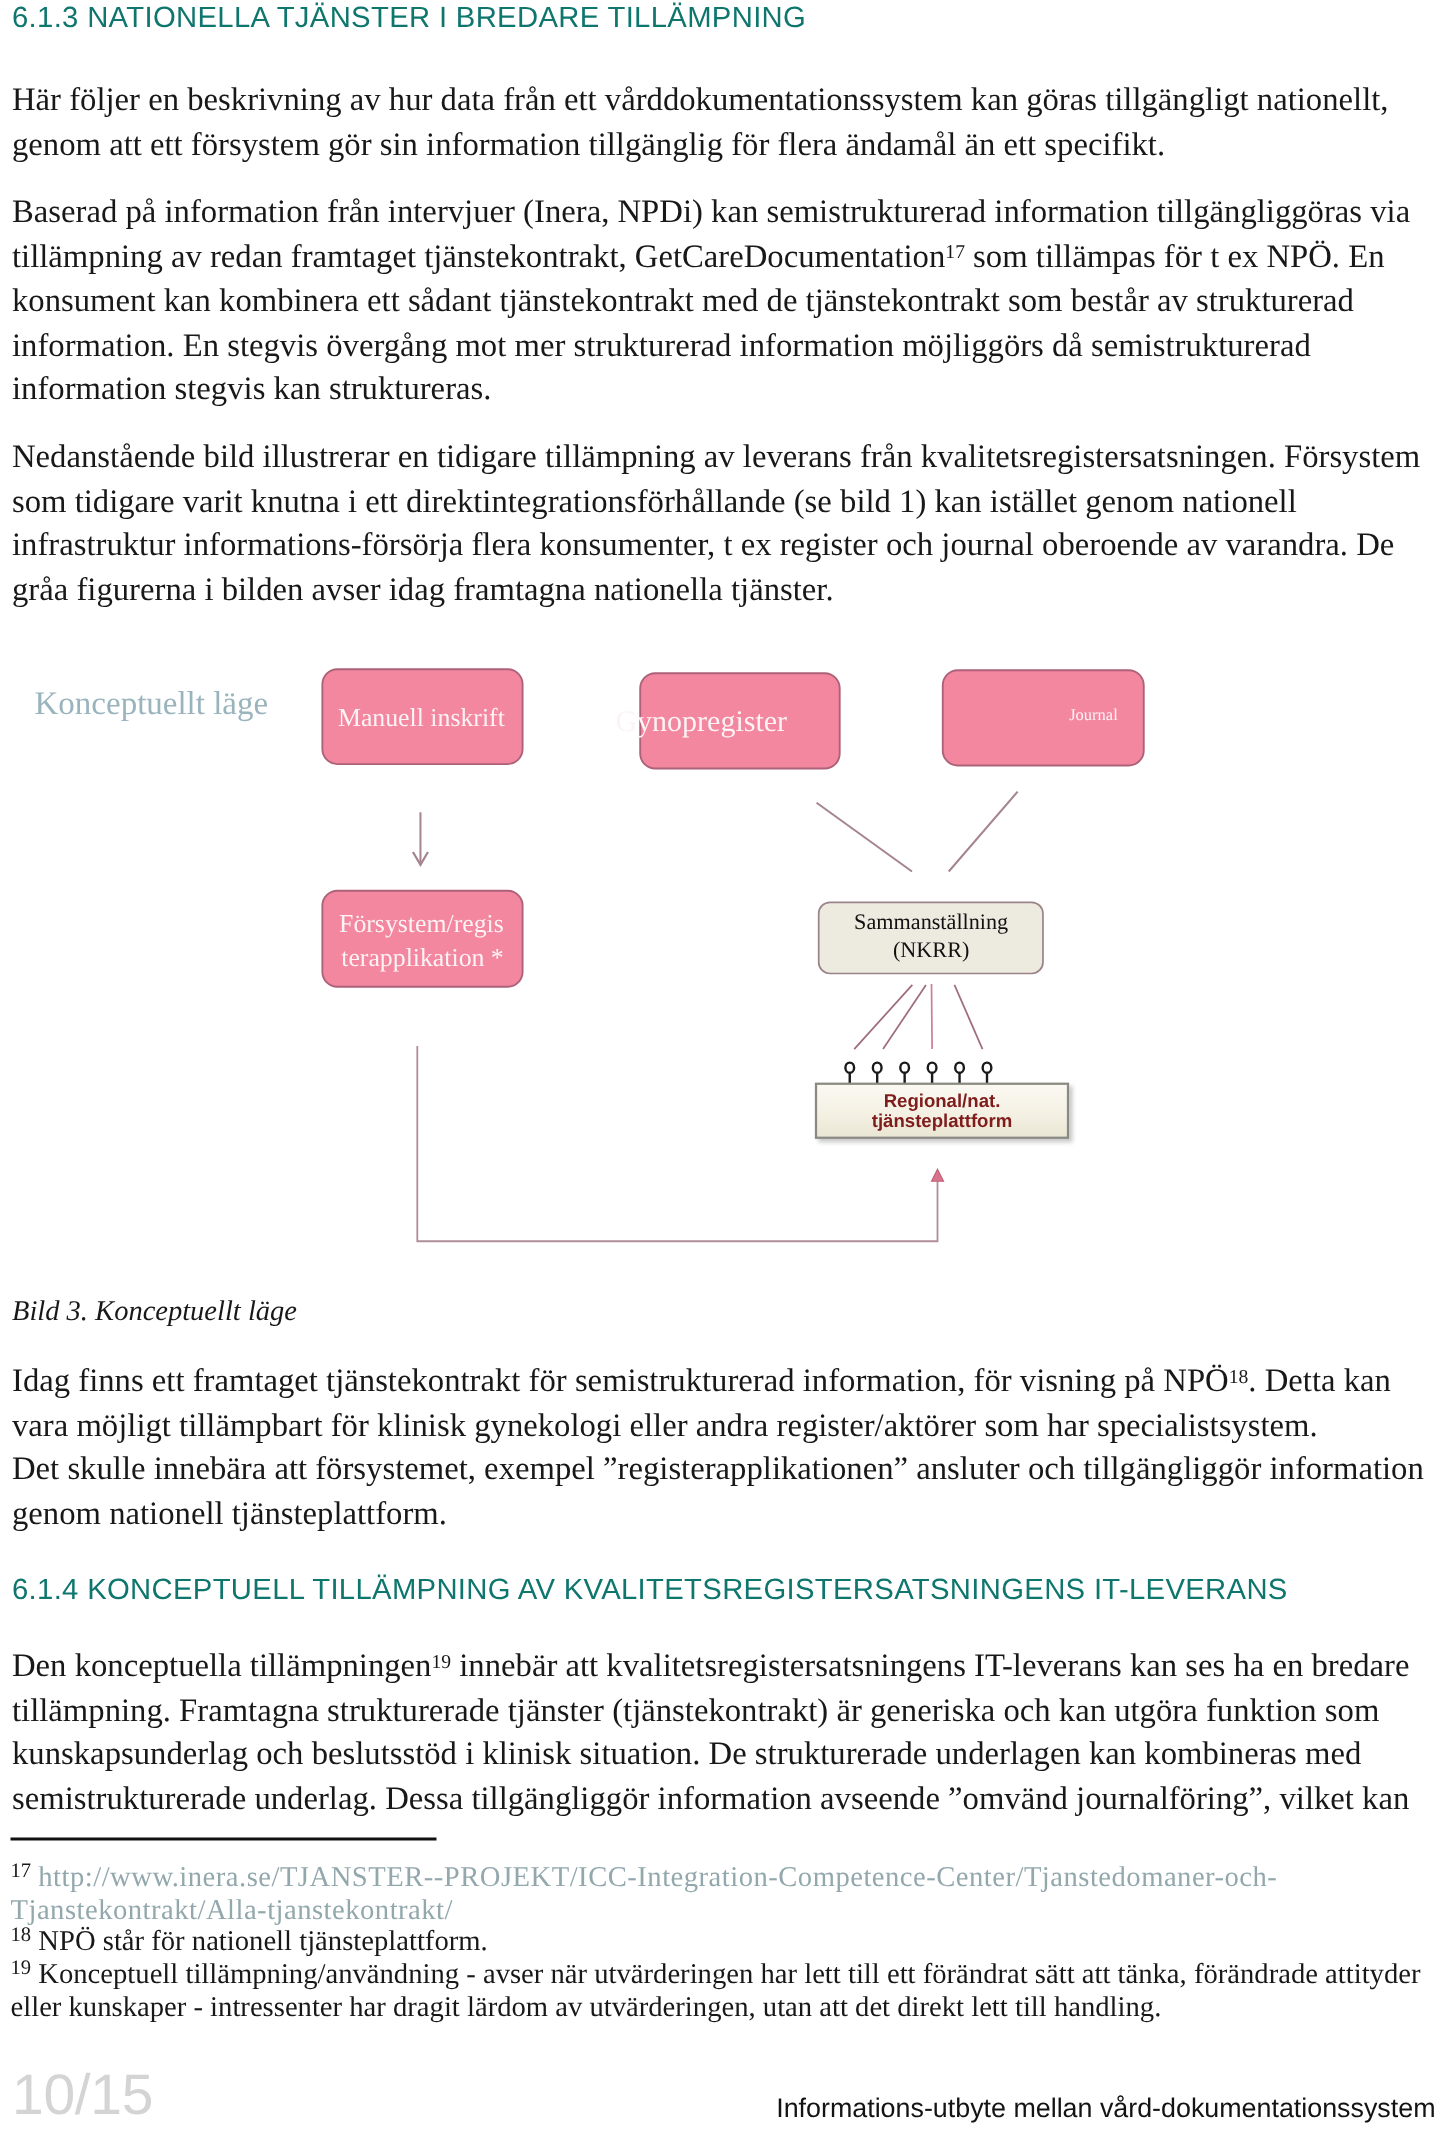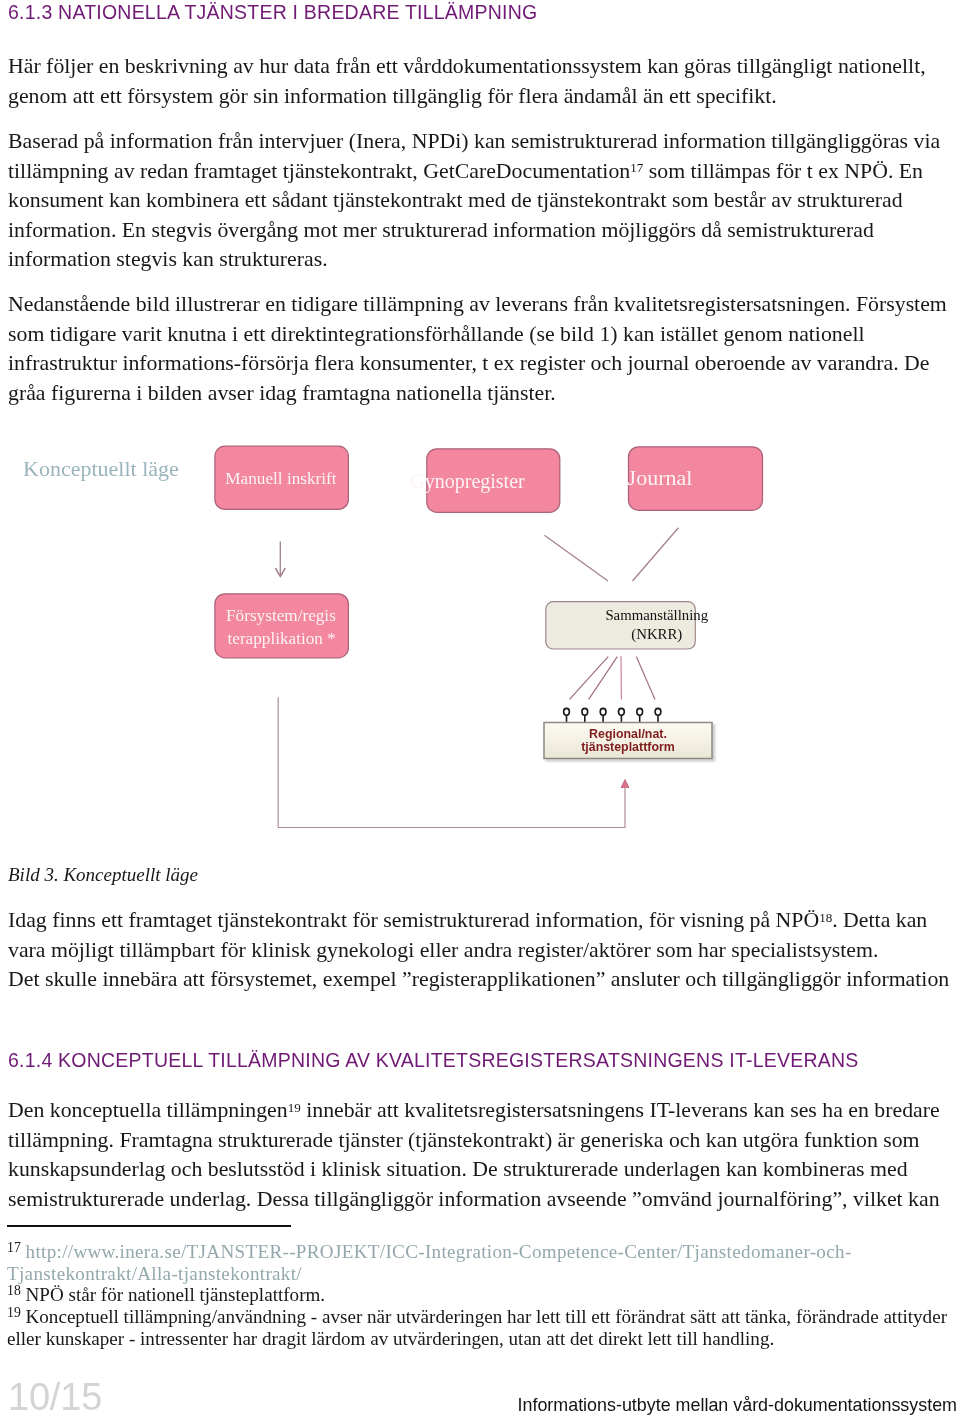--- a/index.html
+++ b/index.html
@@ -1,34 +1,34 @@
 <!DOCTYPE html>
 <html><head>
 <meta charset="utf-8">
 <style>
   html,body{margin:0;padding:0;}
   body{width:960px;height:1419px;background:#ffffff;font-family:"Liberation Serif",serif;overflow:hidden;}
   .page{position:relative;width:960px;height:1419px;background:#fff;}
-  .h2{position:absolute;left:8px;font-family:"Liberation Sans",sans-serif;font-size:19.5px;color:#701a75;letter-spacing:0.22px;white-space:nowrap;}
+  .h2{position:absolute;left:8px;font-family:"Liberation Sans",sans-serif;font-size:19.5px;color:#0f766e;letter-spacing:0.22px;white-space:nowrap;}
   .para{position:absolute;left:8px;font-size:21.8px;color:#181818;white-space:nowrap;}
   .para .ln{display:block;height:29.5px;line-height:29.5px;}
   sup{font-size:0.6em;vertical-align:baseline;position:relative;top:-0.42em;line-height:0;}
   .caption{position:absolute;left:8px;font-family:"Liberation Serif",serif;font-style:italic;font-size:19px;color:#181818;white-space:nowrap;}
   .fnrule{position:absolute;left:7px;height:0;border-top:2px solid #111;}
   .fn{position:absolute;left:7px;font-size:19.1px;color:#181818;white-space:nowrap;}
   .fn .ln{display:block;height:21.7px;line-height:21.7px;}
   .fn sup{font-size:0.72em;top:-0.45em;}
   .fn .url{color:#93a8ad;letter-spacing:0.32px;}
   .pagenum{position:absolute;left:8px;font-family:"Liberation Sans",sans-serif;font-size:38px;line-height:38px;color:#d4d4d4;letter-spacing:-0.2px;}
   .foot-title{position:absolute;font-family:"Liberation Sans",sans-serif;font-size:17.9px;line-height:18px;color:#131313;white-space:nowrap;}
   
   .fig{position:absolute;}
   .figtitle{position:absolute;font-family:Liberation Serif, serif;font-size:22px;color:#9ab4bd;white-space:nowrap;}
   .pbox{position:absolute;background:#ea8096;border-radius:10px;color:#fdf3f5;font-family:"Liberation Serif",serif;display:flex;align-items:center;justify-content:center;text-align:right;line-height:1.25;}
-  .cbox{position:absolute;background:#efeade;border:1px solid #b08b8b;border-radius:10px;color:#111;font-family:"Liberation Serif",serif;display:flex;align-items:center;justify-content:center;text-align:center;line-height:1.2;padding-left:36px;}
+  .cbox{position:absolute;background:#efeade;border:1px solid #b08b8b;border-radius:10px;color:#111;font-family:"Liberation Serif",serif;display:flex;align-items:center;justify-content:center;text-align:center;line-height:1.2;}
   .platbox{position:absolute;background:linear-gradient(180deg,#f6f2e6 0%,#eee9da 100%);border:1.5px solid #7a7a6a;color:#7f1d1d;font-family:"Liberation Sans",sans-serif;font-weight:bold;display:flex;align-items:center;justify-content:center;text-align:center;line-height:1.2;box-shadow:3px 3px 3px rgba(0,0,0,0.18);}
 </style>
 </head>
 <body>
 
 <div class="page">
 
   <div class="h2" style="top:1px">6.1.3 NATIONELLA TJÄNSTER I BREDARE TILLÄMPNING</div>
 
   <div class="para" style="top:52px">
@@ -114,40 +114,41 @@
       <path d="M278.2 267.3 L278.2 397.5 L625 397.5 L625 357.5" fill="none" stroke="#b08e99" stroke-width="1.2"></path>
       <path d="M621 357.5 L625 349.5 L629 357.5 Z" fill="#d9738c" stroke="#c06179" stroke-width="0.8"></path>
     </svg>
     <div class="figtitle" style="left:23px;top:26px">Konceptuellt läge</div>
     <div class="pbox" style="left:214.2px;top:17.5px;width:133.5px;height:62.5px;font-size:17.2px;background:transparent;border:0">
       <span>Manuell inskrift</span>
     </div>
     <div class="pbox" style="left:412px;top:19.5px;width:111px;height:63.5px;font-size:20px;background:transparent;border:0">
       <span>Gynopregister</span>
     </div>
-    <div class="pbox" style="left:593px;top:17.5px;width:134px;height:60px;font-size:22px;background:transparent;border:0">
+    <div class="pbox" style="left:662px;top:17.5px;width:134px;height:60px;font-size:11px;background:transparent;border:0">
       <span>Journal</span>
     </div>
     <div class="pbox" style="left:214.2px;top:165.5px;width:133.5px;height:64px;font-size:17.2px;line-height:22.3px;background:transparent;border:0">
       <span><span>Försystem/regis</span><br><span>terapplikation *</span></span>
     </div>
     <div class="cbox" style="left:546.5px;top:171.8px;width:148.5px;height:47px;font-size:14.8px;line-height:19px;background:transparent;border:0">
       <span><span>Sammanställning</span><br><span>(NKRR)</span></span>
     </div>
     <div class="platbox" style="left:544px;top:292.5px;width:168px;height:36px;font-size:12.4px;line-height:12.5px;letter-spacing:0px;background:transparent;border:0;box-shadow:none">
       <span><span>Regional/nat.</span><br><span>tjänsteplattform</span></span>
     </div>
   </div>
 
   <div class="caption" style="top:864px">Bild 3. Konceptuellt läge</div>
 
   <div class="para" style="top:906px">
     <span class="ln"><span>Idag finns ett framtaget tjänstekontrakt för semistrukturerad information, för visning på NPÖ</span><sup>18</sup><span>. Detta kan</span></span>
     <span class="ln">vara möjligt tillämpbart för klinisk gynekologi eller andra register/aktörer som har specialistsystem.</span>
     <span class="ln">Det skulle innebära att försystemet, exempel ”registerapplikationen” ansluter och tillgängliggör information</span>
+    <span class="ln">genom nationell tjänsteplattform.</span>
   </div>
 
   <div class="h2" style="top:1049px">6.1.4 KONCEPTUELL TILLÄMPNING AV KVALITETSREGISTERSATSNINGENS IT-LEVERANS</div>
 
   <div class="para" style="top:1096px">
     <span class="ln"><span>Den konceptuella tillämpningen</span><sup>19</sup><span> innebär att kvalitetsregistersatsningens IT-leverans kan ses ha en bredare</span></span>
     <span class="ln">tillämpning. Framtagna strukturerade tjänster (tjänstekontrakt) är generiska och kan utgöra funktion som</span>
     <span class="ln">kunskapsunderlag och beslutsstöd i klinisk situation. De strukturerade underlagen kan kombineras med</span>
     <span class="ln">semistrukturerade underlag. Dessa tillgängliggör information avseende ”omvänd journalföring”, vilket kan</span>
   </div>

